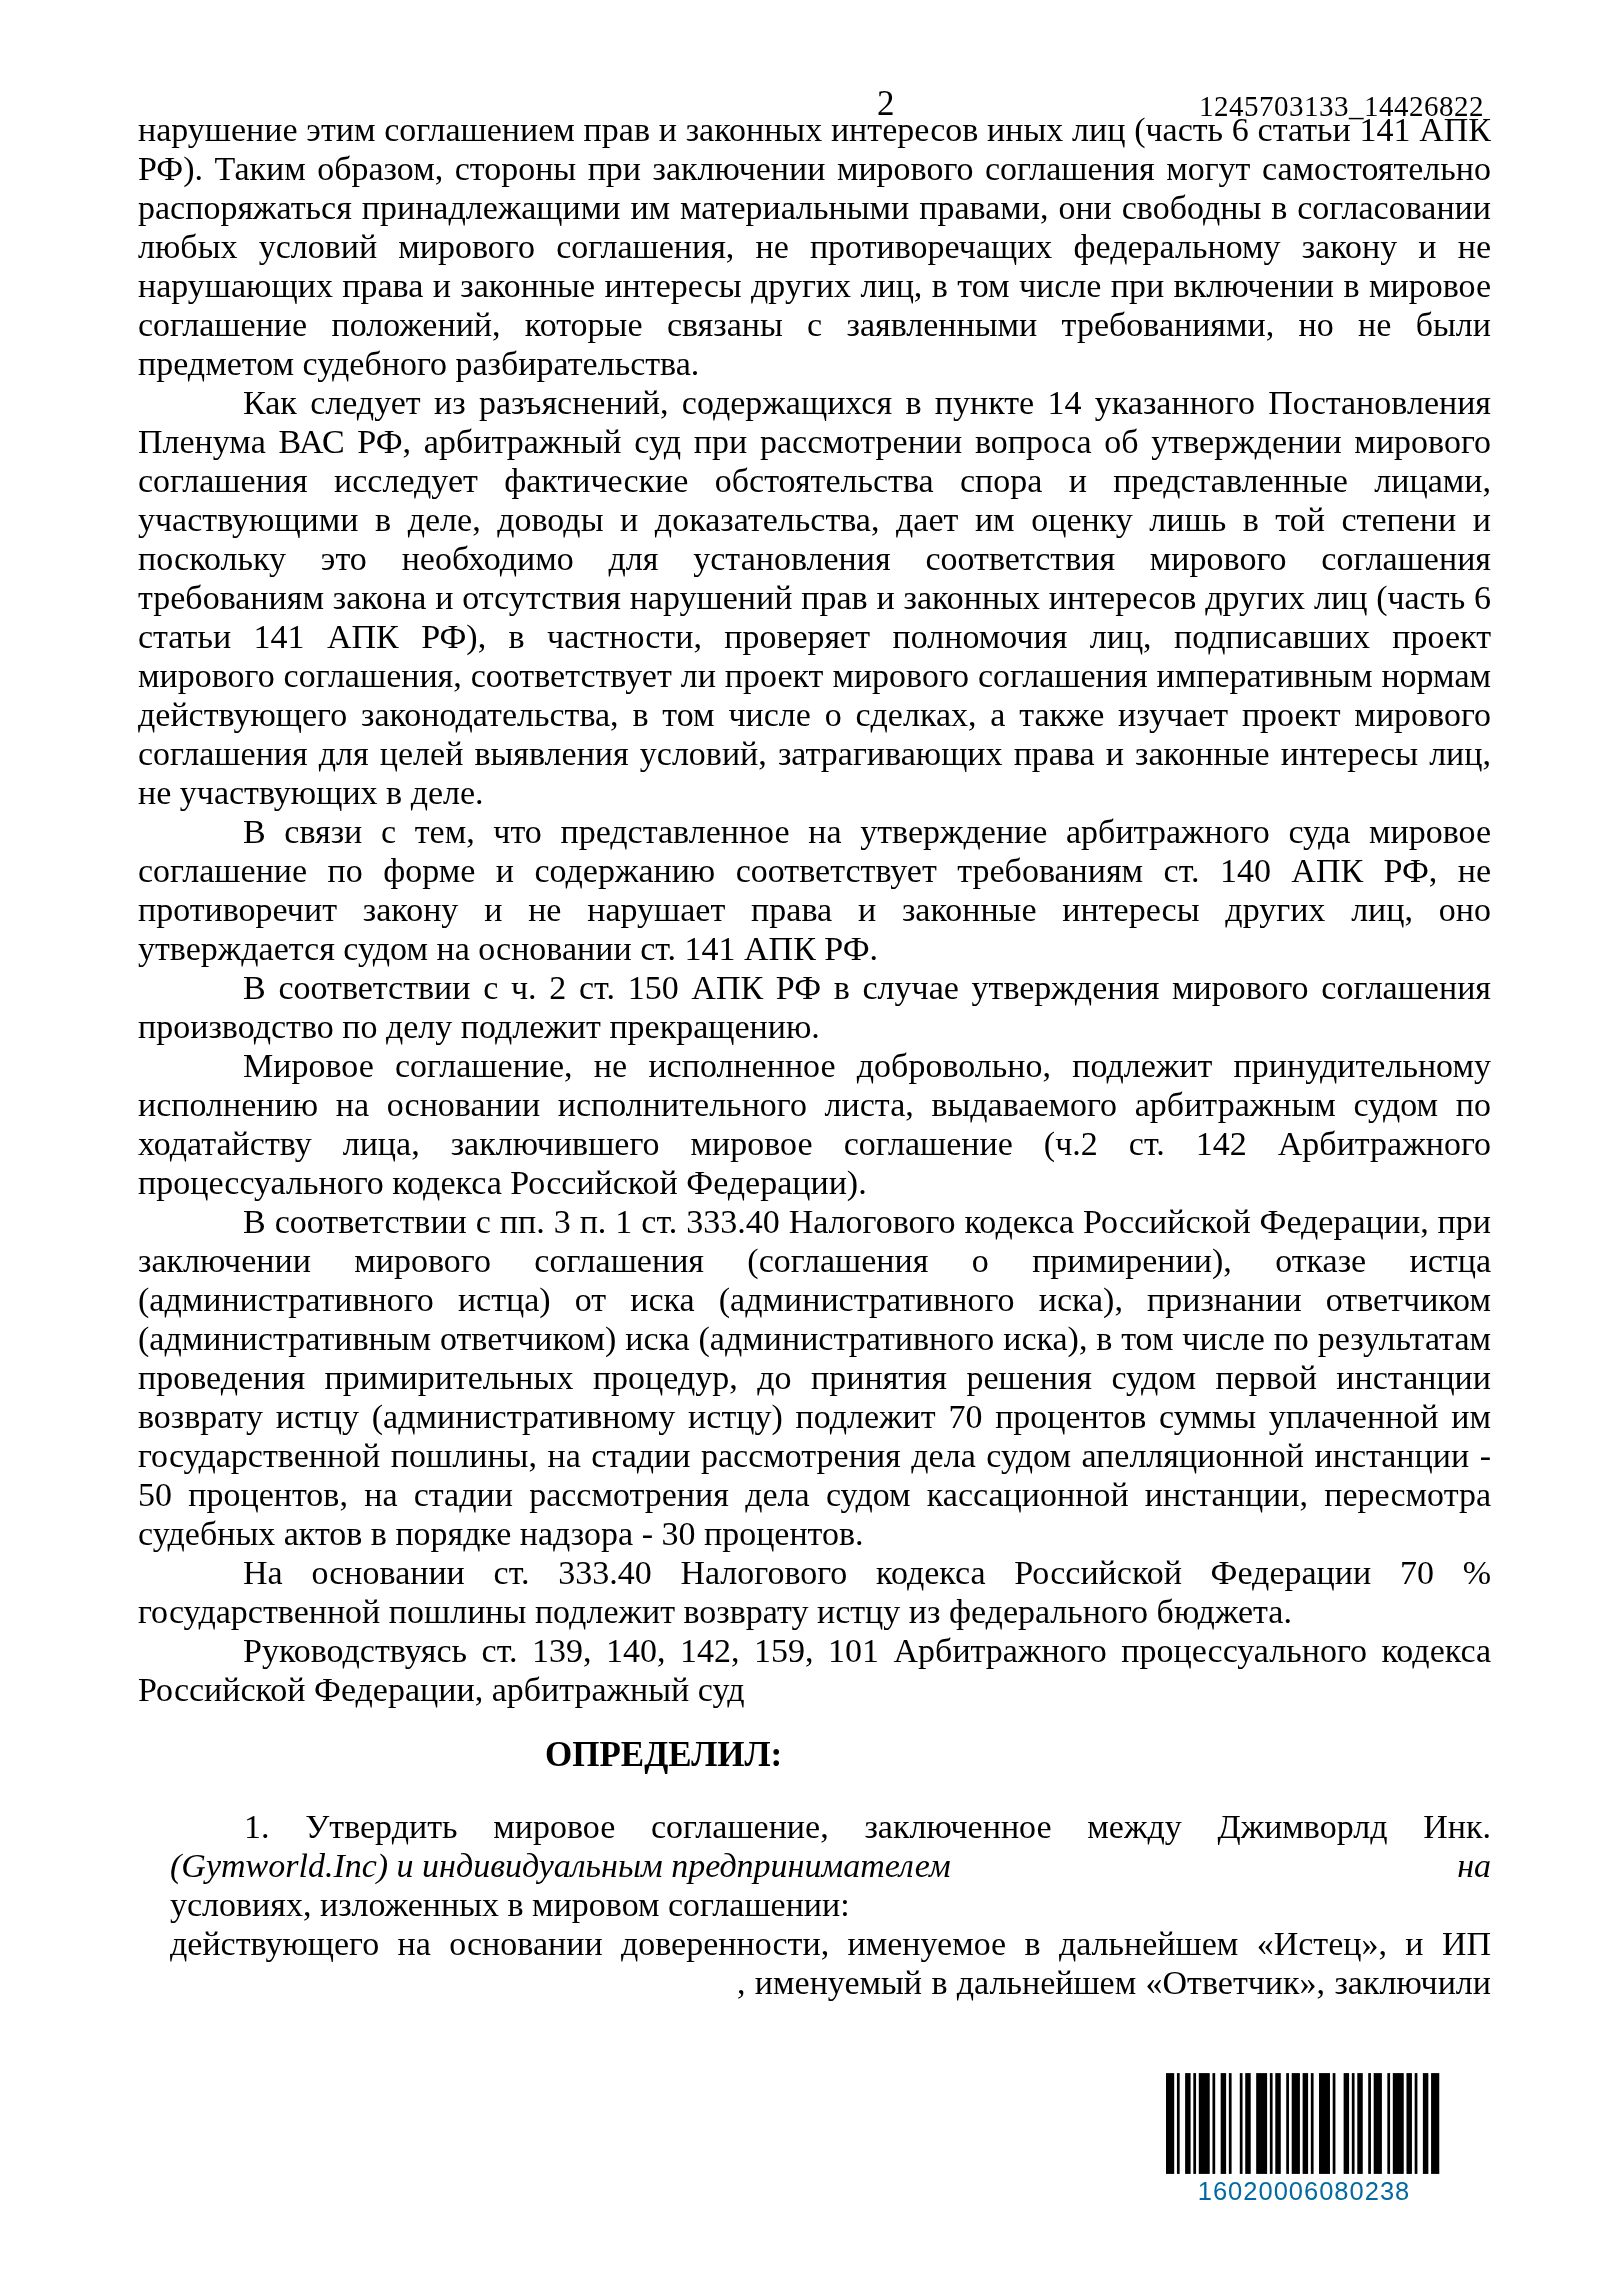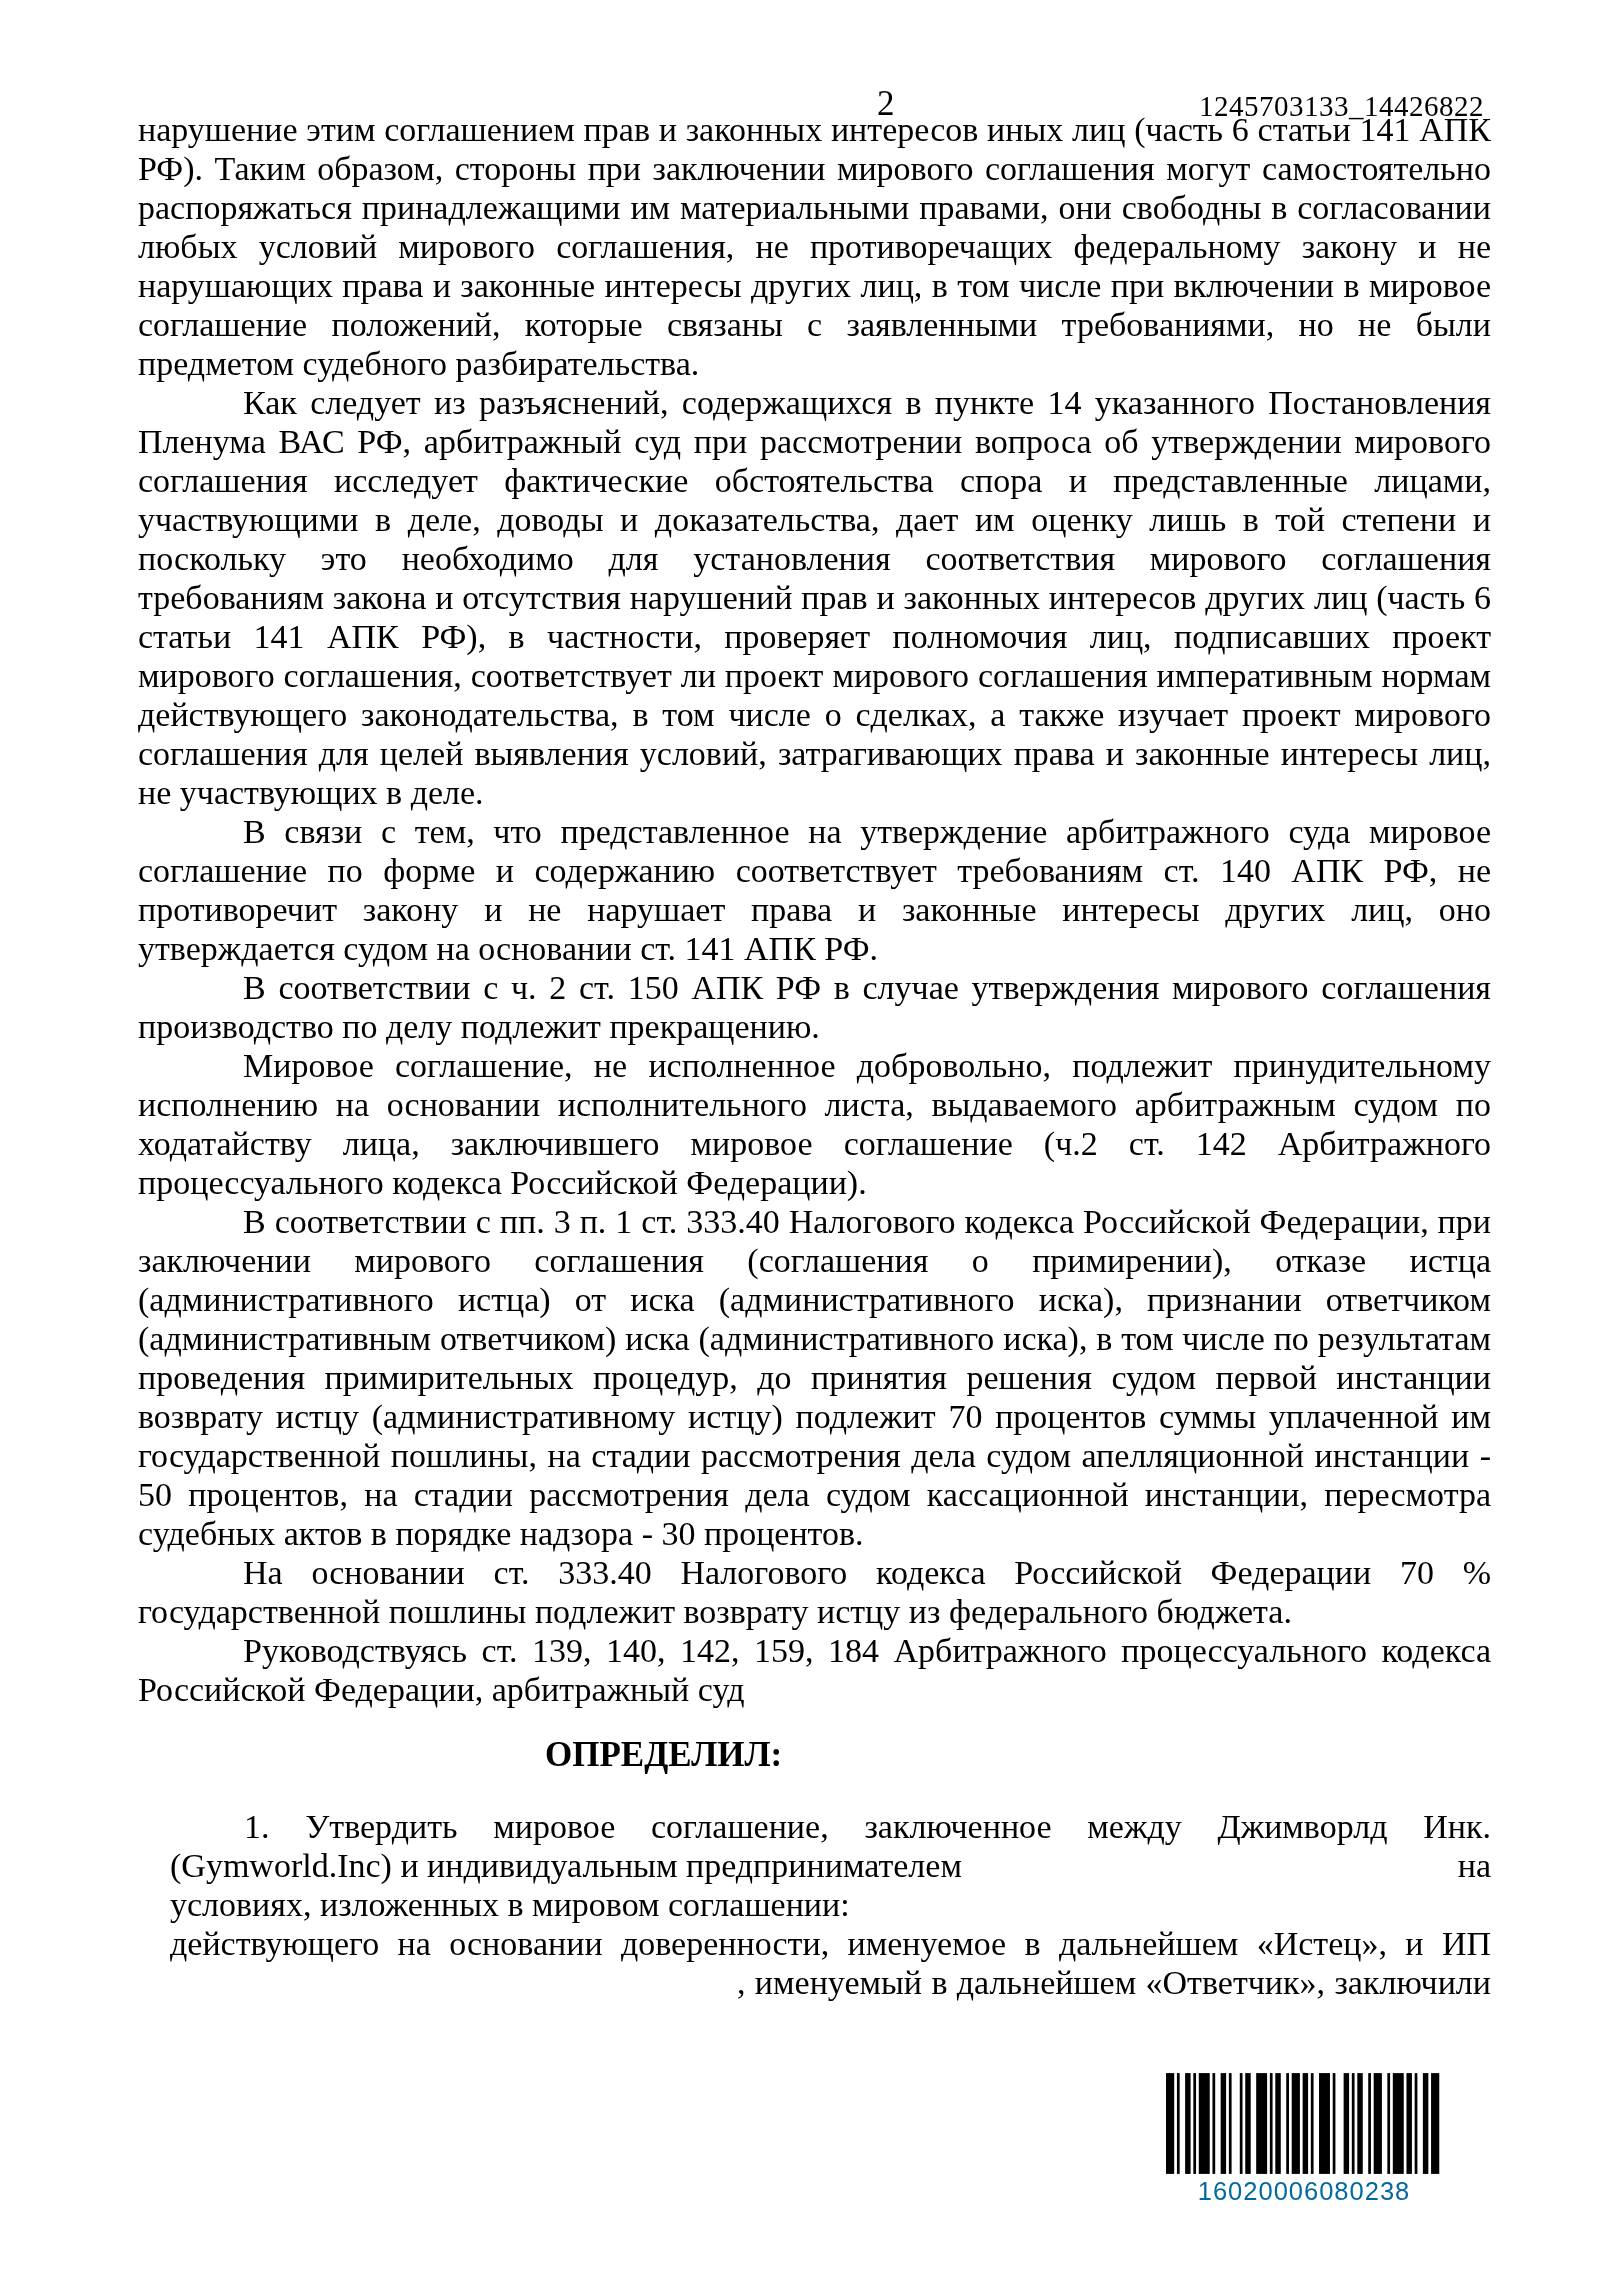--- a/index.html
+++ b/index.html
@@ -17,21 +17,21 @@
   }
   .para { margin:0; padding:0; }
   .ind  { text-indent:105px; }
   .heading {
     font-weight:bold; text-align:left; padding-left:407px;
     margin:26px 0 33px 0; font-size:35px; text-align-last:auto;
   }
   .line { min-height:39px;margin-left:32px; }
   .just { text-align:justify; text-align-last:justify; }
   .ind1 { text-indent:74px; }
-  .split { display:flex; justify-content:space-between; }
+  .split { display:flex; justify-content:space-between;font-style:italic; }
   .redact-gap { flex:1; }
   .gap-left { padding-left:567px; }
   .barcode-wrap { position:absolute; left:1166px; top:2073px; width:276px; text-align:center; }
   .barcode-wrap svg { display:block; width:276px; height:101px; }
   .barcode-wrap svg rect { fill:#000; }
   .barcode-num {
     font-family:"Liberation Sans", sans-serif; font-size:25.5px;
     margin-top:2.9px; letter-spacing:1px; color:#0369a1; white-space:nowrap;
   }
 </style>
@@ -46,21 +46,21 @@
   </div>
 
   <div class="content">
     <p class="para">нарушение этим соглашением прав и законных интересов иных лиц (часть 6 статьи 141 АПК РФ). Таким образом, стороны при заключении мирового соглашения могут самостоятельно распоряжаться принадлежащими им материальными правами, они свободны в согласовании любых условий мирового соглашения, не противоречащих федеральному закону и не нарушающих права и законные интересы других лиц, в том числе при включении в мировое соглашение положений, которые связаны с заявленными требованиями, но не были предметом судебного разбирательства.</p>
     <p class="para ind">Как следует из разъяснений, содержащихся в пункте 14 указанного Постановления Пленума ВАС РФ, арбитражный суд при рассмотрении вопроса об утверждении мирового соглашения исследует фактические обстоятельства спора и представленные лицами, участвующими в деле, доводы и доказательства, дает им оценку лишь в той степени и поскольку это необходимо для установления соответствия мирового соглашения требованиям закона и отсутствия нарушений прав и законных интересов других лиц (часть 6 статьи 141 АПК РФ), в частности, проверяет полномочия лиц, подписавших проект мирового соглашения, соответствует ли проект мирового соглашения императивным нормам действующего законодательства, в том числе о сделках, а также изучает проект мирового соглашения для целей выявления условий, затрагивающих права и законные интересы лиц, не участвующих в деле.</p>
     <p class="para ind">В связи с тем, что представленное на утверждение арбитражного суда мировое соглашение по форме и содержанию соответствует требованиям ст. 140 АПК РФ, не противоречит закону и не нарушает права и законные интересы других лиц, оно утверждается судом на основании ст. 141 АПК РФ.</p>
     <p class="para ind">В соответствии с ч. 2 ст. 150 АПК РФ в случае утверждения мирового соглашения производство по делу подлежит прекращению.</p>
     <p class="para ind">Мировое соглашение, не исполненное добровольно, подлежит принудительному исполнению на основании исполнительного листа, выдаваемого арбитражным судом по ходатайству лица, заключившего мировое соглашение (ч.2 ст. 142 Арбитражного процессуального кодекса Российской Федерации).</p>
     <p class="para ind">В соответствии с пп. 3 п. 1 ст. 333.40 Налогового кодекса Российской Федерации, при заключении мирового соглашения (соглашения о примирении), отказе истца (административного истца) от иска (административного иска), признании ответчиком (административным ответчиком) иска (административного иска), в том числе по результатам проведения примирительных процедур, до принятия решения судом первой инстанции возврату истцу (административному истцу) подлежит 70 процентов суммы уплаченной им государственной пошлины, на стадии рассмотрения дела судом апелляционной инстанции - 50 процентов, на стадии рассмотрения дела судом кассационной инстанции, пересмотра судебных актов в порядке надзора - 30 процентов.</p>
     <p class="para ind">На основании ст. 333.40 Налогового кодекса Российской Федерации 70 % государственной пошлины подлежит возврату истцу из федерального бюджета.</p>
-    <p class="para ind">Руководствуясь ст. 139, 140, 142, 159, 184 Арбитражного процессуального кодекса Российской Федерации, арбитражный суд</p>
+    <p class="para ind">Руководствуясь ст. 139, 140, 142, 159, 101 Арбитражного процессуального кодекса Российской Федерации, арбитражный суд</p>
 
     <div class="heading">ОПРЕДЕЛИЛ:</div>
 
     <div class="line ind1 just">1. Утвердить мировое соглашение, заключенное между Джимворлд Инк.</div>
     <div class="line split">
       <span>(Gymworld.Inc) и индивидуальным предпринимателем</span>
       <span class="redact-gap"></span>
       <span>на</span>
     </div>
     <div class="line">условиях, изложенных в мировом соглашении:</div>

